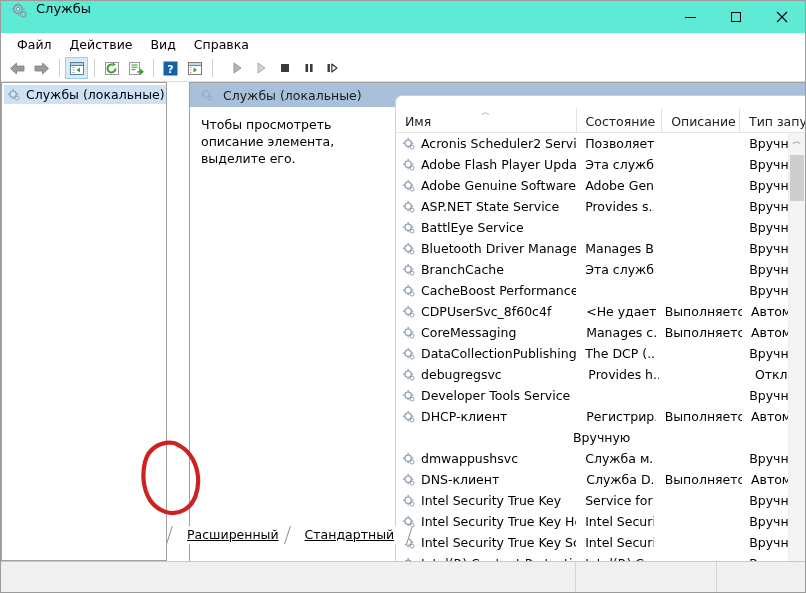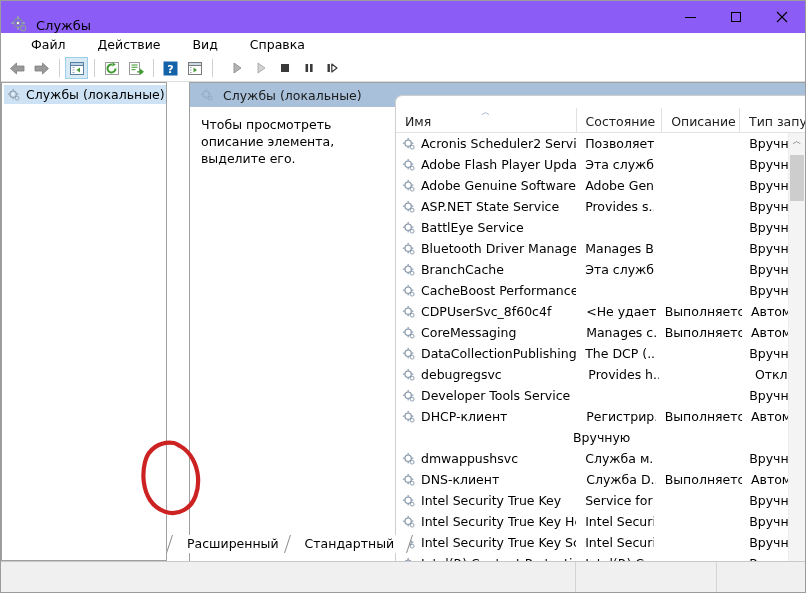--- a/index.html
+++ b/index.html
@@ -23,22 +23,22 @@
     box-sizing: border-box;
     display: flex;
     flex-direction: column;
   }
 
   
   .titlebar {
     height: 32px;
     flex: 0 0 32px;
     display: flex;
-    align-items: flex-end;
-    background: #8b5cf6;
+    align-items: flex-start;
+    background: #5eead4;
     position: relative;
   }
   .title-icon {
     margin-left: 9px;
     width: 18px; height: 18px;
     position: relative;
     flex: 0 0 18px;
   }
   .title-text {
     margin-left: 8px;
@@ -81,21 +81,20 @@
     align-items: center;
     padding-left: 8px;
     background: #ffffff;
     font-size: 12.5px;
   }
   .menu-item {
     padding: 2px 10px 2px 8px;
     color: #000;
     white-space: nowrap;
     cursor: default;
-    margin-left: 14px;
   }
 
   
   .toolbar {
     height: 26px;
     flex: 0 0 26px;
     display: flex;
     align-items: center;
     padding-left: 5px;
     background: #ffffff;
@@ -308,25 +307,25 @@
     top: 22px;
     height: 46px;
     background: #cdcdcd;
     cursor: default;
   }
 
   
   .tabstrip {
     position: absolute;
     left: 172px;
-    bottom: 8px;
+    bottom: 16px;
     height: 19px;
     display: flex;
-    align-items: flex-end;
     z-index: 8;
+    text-decoration: underline;
   }
   .tab {
     position: relative;
     height: 18px;
     padding: 0 12px 0 14px;
     font-size: 12.5px;
     line-height: 18px;
     color: #000;
     background: #ffffff;
     white-space: nowrap;

